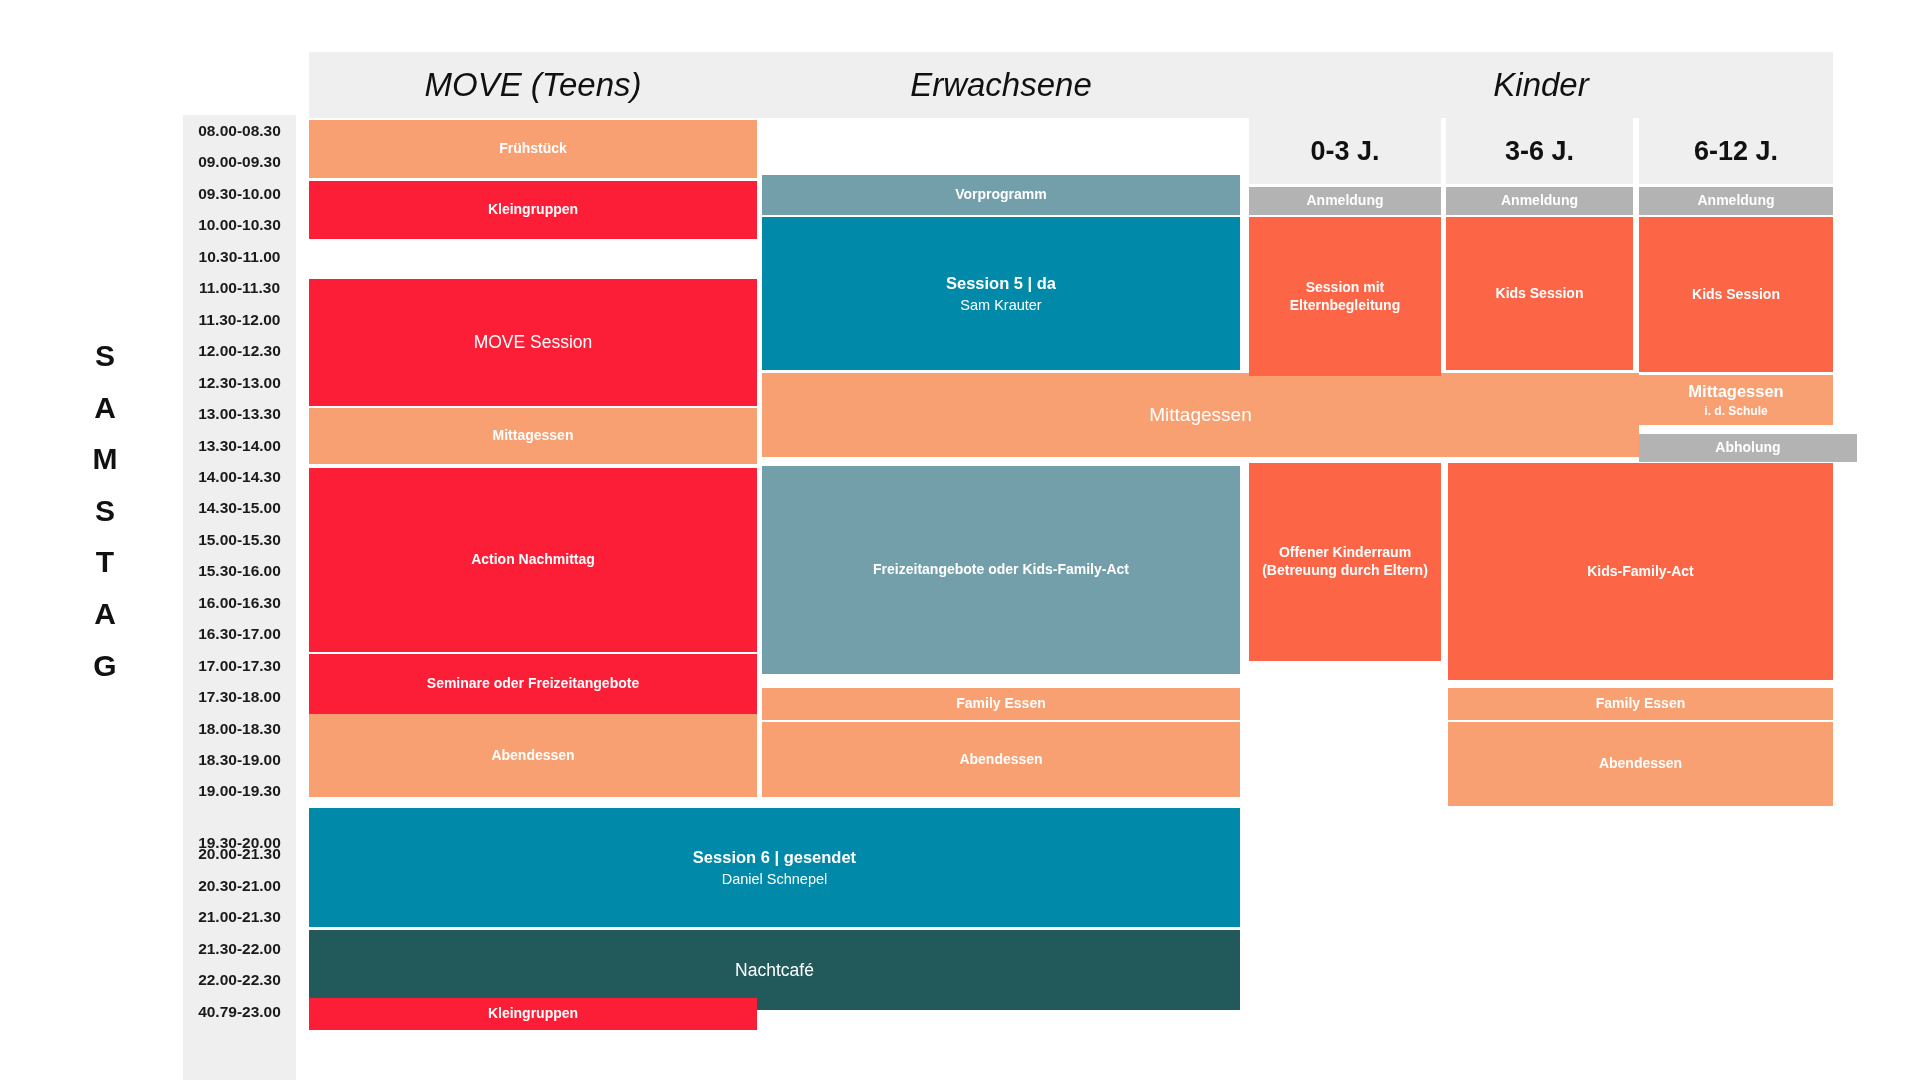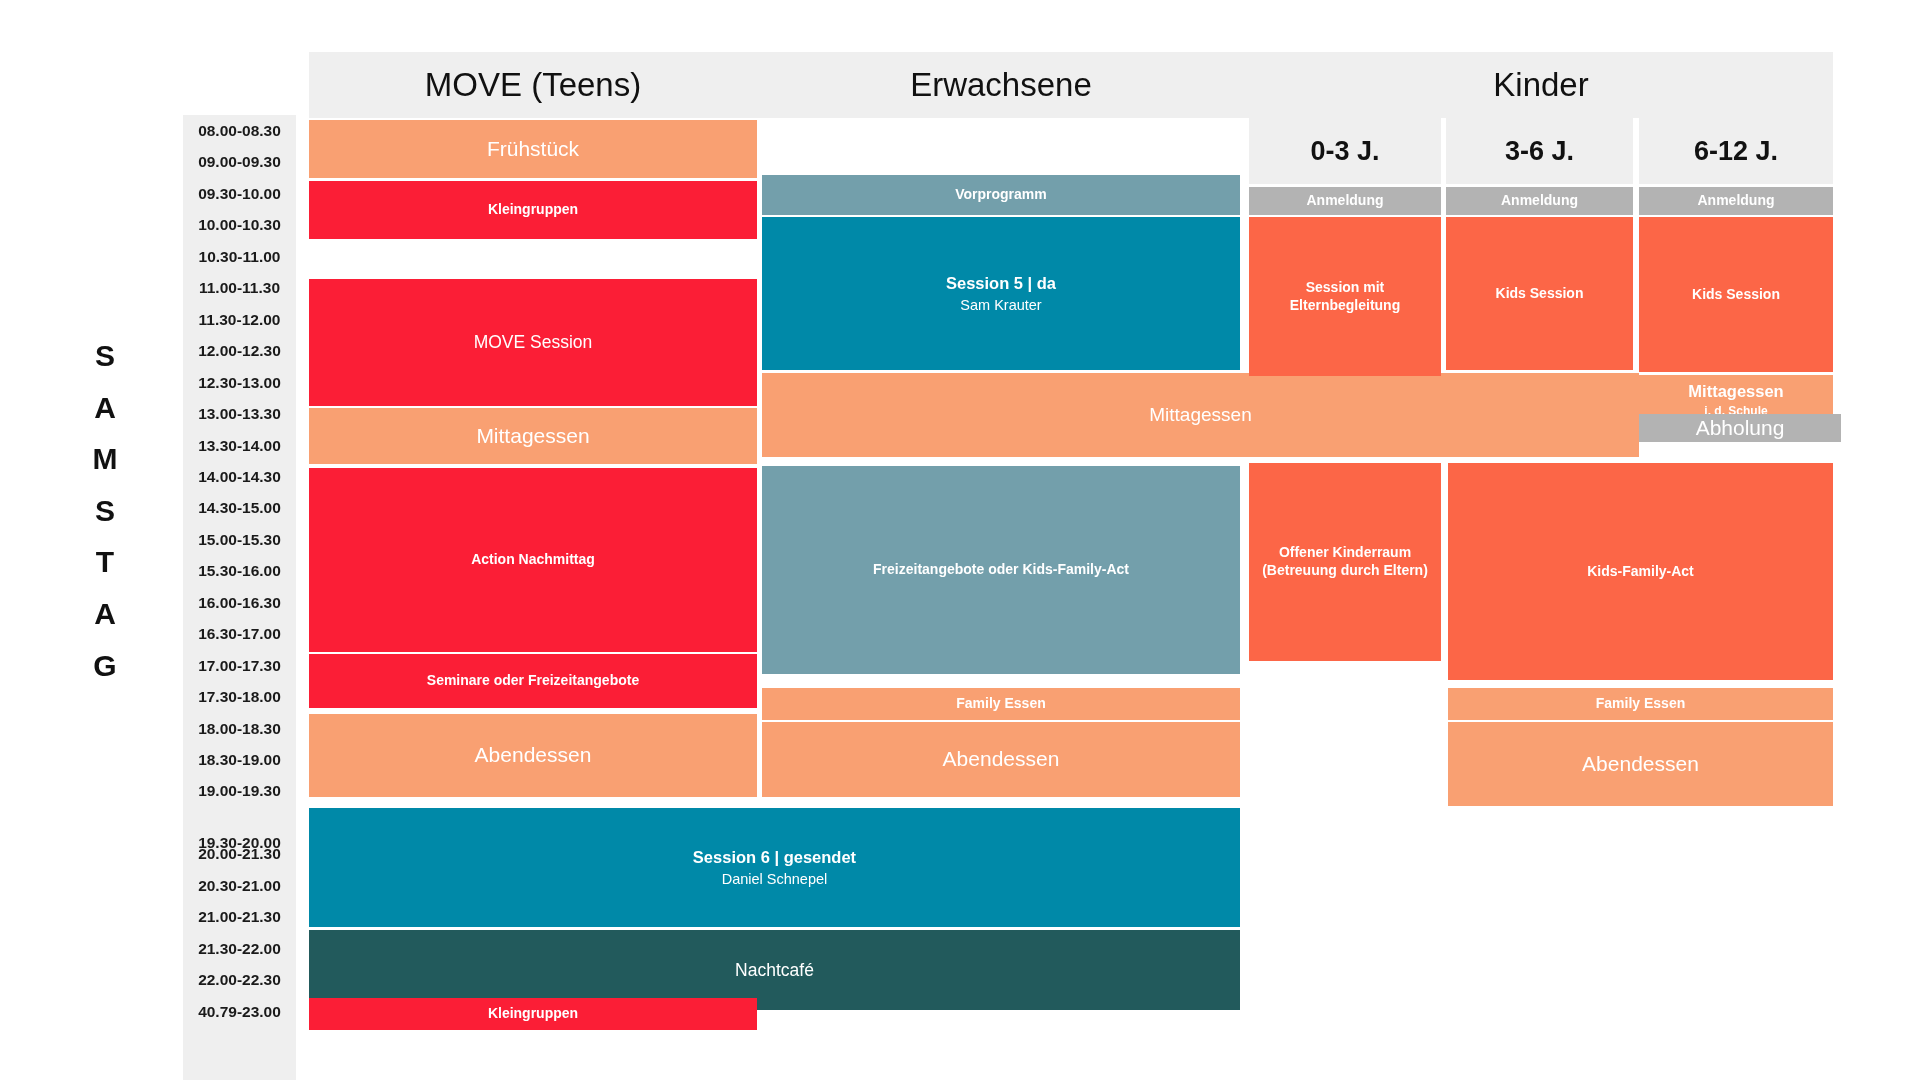--- a/index.html
+++ b/index.html
@@ -30,21 +30,21 @@
   }
 
   
   .headband{
     position:absolute;left:309px;top:52px;width:1524px;height:66px;
     background:#efefef;
   }
   .headlabel{
     position:absolute;top:52px;height:66px;
     display:flex;align-items:center;justify-content:center;
-    font-size:33px;font-weight:400;color:#111;white-space:nowrap;
+    font-size:33px;font-weight:400;color:#111;white-space:nowrap;font-style:italic;
   }
   .subband{
     position:absolute;top:118px;height:66px;background:#efefef;
   }
   .sublabel{
     position:absolute;top:118px;height:66px;
     display:flex;align-items:center;justify-content:center;
     font-size:27px;font-weight:700;color:#111;white-space:nowrap;
   }
 
@@ -52,21 +52,21 @@
   .blk{
     position:absolute;box-sizing:border-box;
     display:flex;flex-direction:column;align-items:center;justify-content:center;
     text-align:center;color:#ffffff;overflow:hidden;
     padding:0 6px;
   }
   .blk .t1{font-size:16.5px;font-weight:700;line-height:1.28;}
   .blk .t2{font-size:14.5px;font-weight:400;line-height:1.3;margin-top:2px;}
   .blk.lg .t1{font-size:19px;font-weight:400;}
   .blk.md .t1{font-size:17.5px;font-weight:400;}
-  .blk.sm .t1{font-size:21px;font-weight:400;}
+  .blk.sm .t1{font-size:14px;font-weight:700;}
   .blk.xs .t1{font-size:14px;font-weight:700;}
   .blk .tiny{font-size:12px;font-weight:700;line-height:1.25;margin-top:1px;}
 </style>
 </head>
 <body>
 
 <div id="stage">
 
   <div class="daylabel" id="daylabel">
       <span>S</span>
@@ -134,21 +134,21 @@
       </div>
       <div class="blk md" style="left: 309px; top: 279px; width: 448px; height: 127px; background: rgb(251, 30, 54);">
         <div class="t1">MOVE Session</div>
       </div>
       <div class="blk sm" style="left: 309px; top: 408px; width: 448px; height: 56px; background: rgb(249, 160, 114);">
         <div class="t1">Mittagessen</div>
       </div>
       <div class="blk xs" style="left: 309px; top: 468px; width: 448px; height: 184px; background: rgb(251, 30, 54);">
         <div class="t1">Action Nachmittag</div>
       </div>
-      <div class="blk xs" style="left: 309px; top: 654px; width: 448px; height: 54px; background: rgb(251, 30, 54);">
+      <div class="blk xs" style="left: 309px; top: 654px; width: 448px; height: 60px; background: rgb(251, 30, 54);">
         <div class="t1">Seminare oder Freizeitangebote</div>
       </div>
       <div class="blk sm" style="left: 309px; top: 714px; width: 448px; height: 83px; background: rgb(249, 160, 114);">
         <div class="t1">Abendessen</div>
       </div>
       <div class="blk xs" style="left: 762px; top: 175px; width: 478px; height: 40px; background: rgb(115, 159, 171);">
         <div class="t1">Vorprogramm</div>
       </div>
       <div class="blk" style="left: 762px; top: 217px; width: 478px; height: 153px; background: rgb(0, 137, 168);">
         <div class="t1">Session 5 | da</div>
@@ -194,21 +194,21 @@
       <div class="blk xs" style="left: 1639px; top: 187px; width: 194px; height: 28px; background: rgb(179, 179, 179);">
         <div class="t1">Anmeldung</div>
       </div>
       <div class="blk xs" style="left: 1639px; top: 217px; width: 194px; height: 155px; background: rgb(252, 102, 71);">
         <div class="t1">Kids Session</div>
       </div>
       <div class="blk" style="left: 1639px; top: 375px; width: 194px; height: 50px; background: rgb(249, 160, 114);">
         <div class="t1">Mittagessen</div>
         <div class="tiny">i. d. Schule</div>
       </div>
-      <div class="blk sm" style="left: 1639px; top: 414px; width: 202px; height: 28px; background: rgb(179, 179, 179);">
+      <div class="blk sm" style="left: 1639px; top: 434px; width: 218px; height: 28px; background: rgb(179, 179, 179);">
         <div class="t1">Abholung</div>
       </div>
       <div class="blk xs" style="left: 1448px; top: 463px; width: 385px; height: 217px; background: rgb(252, 102, 71);">
         <div class="t1">Kids-Family-Act</div>
       </div>
       <div class="blk xs" style="left: 1448px; top: 688px; width: 385px; height: 32px; background: rgb(249, 160, 114);">
         <div class="t1">Family Essen</div>
       </div>
       <div class="blk sm" style="left: 1448px; top: 722px; width: 385px; height: 84px; background: rgb(249, 160, 114);">
         <div class="t1">Abendessen</div>

